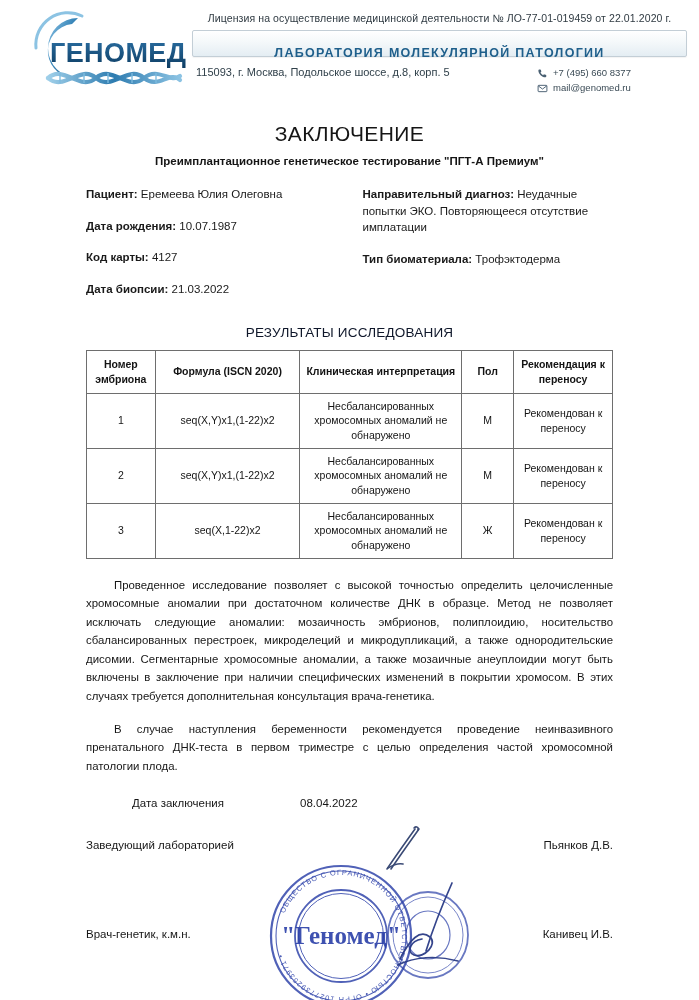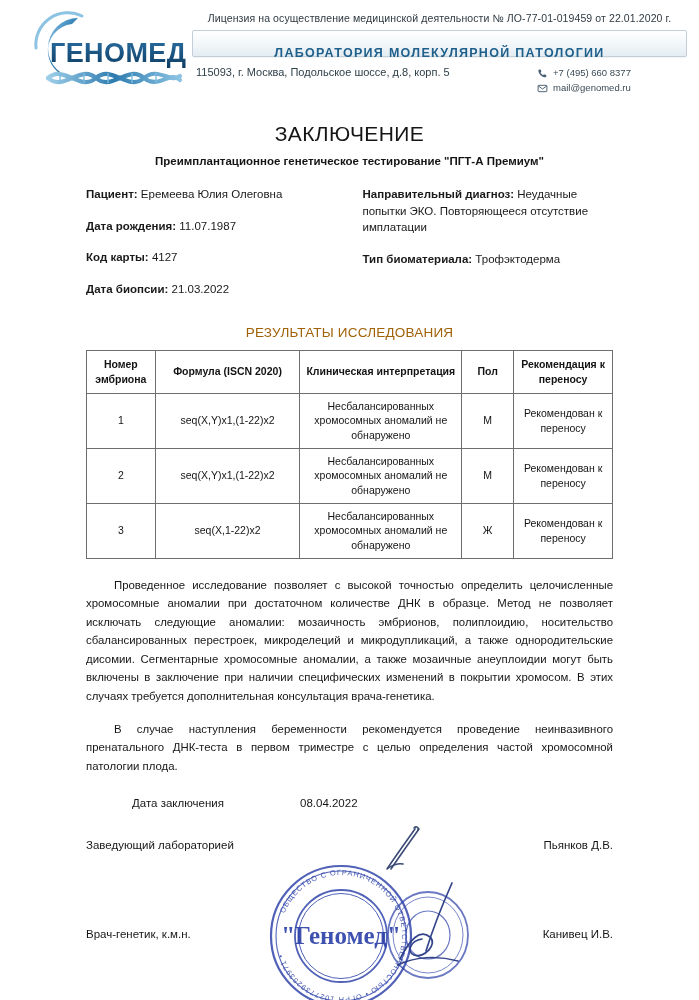--- a/index.html
+++ b/index.html
@@ -132,21 +132,21 @@
   .meta-row { margin-bottom: 15px; line-height: 1.45; }
   .meta-row:last-child { margin-bottom: 0; }
   .lbl { font-weight: bold; }
 
   .section-title {
     text-align: center;
     font-size: 13.5px;
     margin-top: 27px;
     margin-bottom: 10px;
     letter-spacing: 0.2px;
-    color: #a16207;
+    color: #0f172a;
   }
 
   
   table.results {
     width: 100%;
     border-collapse: collapse;
     font-size: 10.5px;
     table-layout: fixed;
   }
   table.results th,
@@ -310,21 +310,21 @@
   <div class="doc-subtitle">Преимплантационное генетическое тестирование "ПГТ-А Премиум"</div>
 
   <div class="meta">
     <div class="meta-col">
       <div class="meta-row">
         <span class="lbl">Пациент:</span>
         <span>Еремеева Юлия Олеговна</span>
       </div>
       <div class="meta-row">
         <span class="lbl">Дата рождения:</span>
-        <span>11.07.1987</span>
+        <span>10.07.1987</span>
       </div>
       <div class="meta-row">
         <span class="lbl">Код карты:</span>
         <span>4127</span>
       </div>
       <div class="meta-row">
         <span class="lbl">Дата биопсии:</span>
         <span>21.03.2022</span>
       </div>
     </div>

